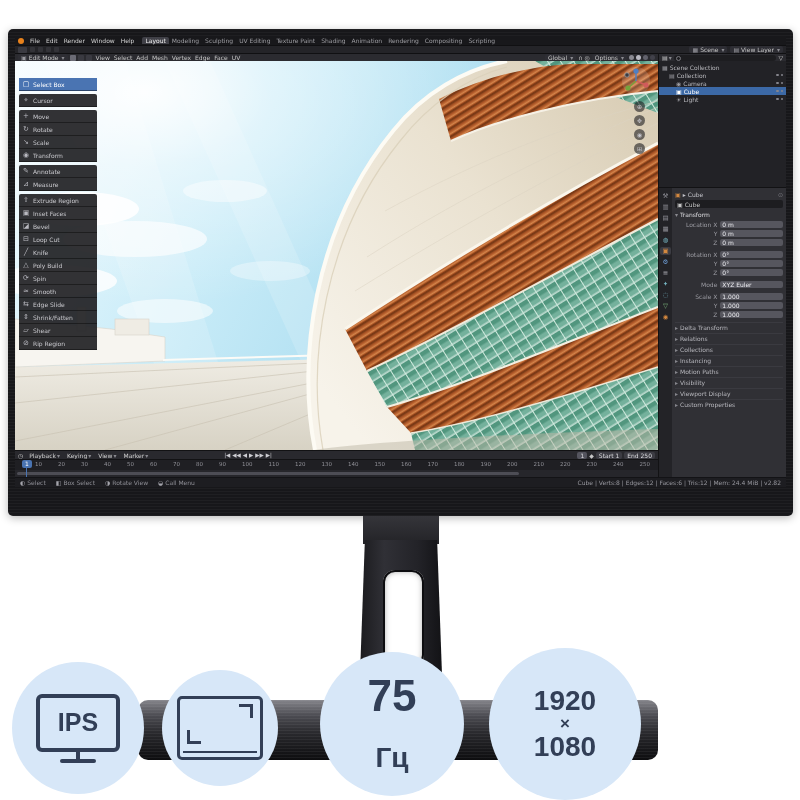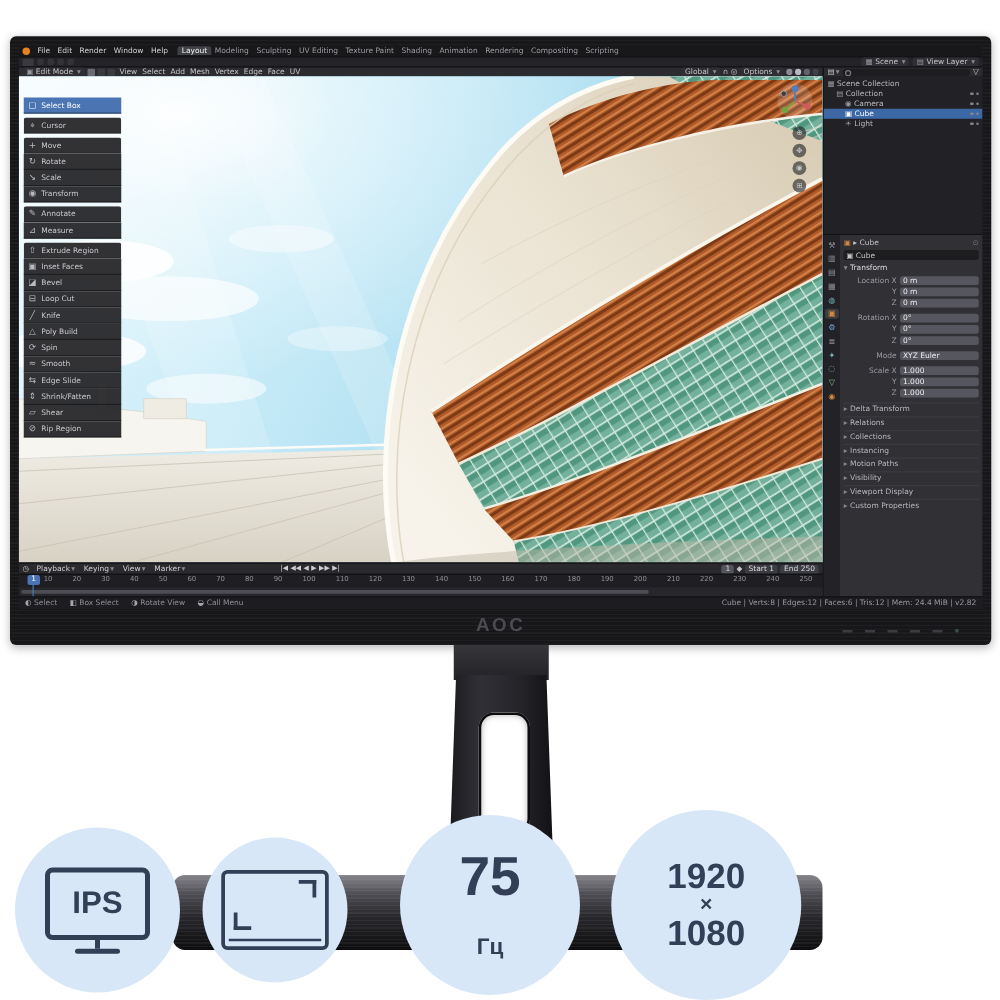--- a/index.html
+++ b/index.html
@@ -43,21 +43,21 @@
     display:flex;align-items:center;justify-content:center;font-weight:bold;font-size:25px;}
   .b1neck{width:4px;height:7px;background:#323f57;}
   .b1foot{width:36px;height:4px;background:#323f57;border-radius:2px;}
   .b2icon{position:relative;width:80px;height:58px;border:3px solid #323f57;border-radius:5px;}
   .b2icon .num{position:absolute;inset:0 0 10px 0;display:flex;align-items:center;justify-content:center;
     font-weight:bold;font-size:27px;}
   .b2icon .bar{position:absolute;left:3px;right:3px;bottom:4px;height:0;border-top:2.5px solid #323f57;}
   .cr-tr{position:absolute;top:5px;right:7px;width:11px;height:11px;border-top:3px solid #323f57;border-right:3px solid #323f57;}
   .cr-bl{position:absolute;bottom:13px;left:7px;width:11px;height:11px;border-bottom:3px solid #323f57;border-left:3px solid #323f57;}
   .b3v{font-weight:bold;font-size:44px;line-height:1;}
-  .b3u{font-weight:bold;font-size:18px;line-height:1.2;}
+  .b3u{font-weight:bold;font-size:28px;line-height:1.2;}
   .b4l{font-weight:bold;font-size:28px;line-height:1;}
   .b4x{font-weight:bold;font-size:17px;line-height:1.1;}
 
   
   .screen *{box-sizing:border-box;}
   .bl{position:absolute;font-size:6px;color:#c6c6c6;}
   .row1{left:0;top:0;width:771px;height:9px;background:#18181b;display:flex;align-items:center;padding:0 3px;gap:1px;}
   .bl-logo{width:6px;height:6px;border-radius:50%;background:#e8821c;margin-right:2px;flex:none;}
   .tmenu{padding:0 3px;white-space:nowrap;color:#d2d2d2;}
   .ws{display:flex;margin-left:4px;}
@@ -668,31 +668,20 @@
             <span class="hint">
               <span class="mg">◒</span>
               <span>Call Menu</span>
             </span>
           </div>
         <span class="stats">Cube | Verts:8 | Edges:12 | Faces:6 | Tris:12 | Mem: 24.4 MiB | v2.82</span>
       </div>
 
     </div>
 
-    <div class="bezel-bottom">
-      <div class="aoc">AOC</div>
-      <div class="osd">
-        <i></i>
-        <i></i>
-        <i></i>
-        <i></i>
-        <i></i>
-        <span class="led"></span>
-      </div>
-    </div>
   </div>
 
   <div class="stand-cap"></div>
   <div class="stand-col"></div>
   <div class="stand-hole"></div>
   <div class="base"></div>
 
   <div class="badge" id="b1">
     <div class="b1icon">
         <span>IPS</span>

